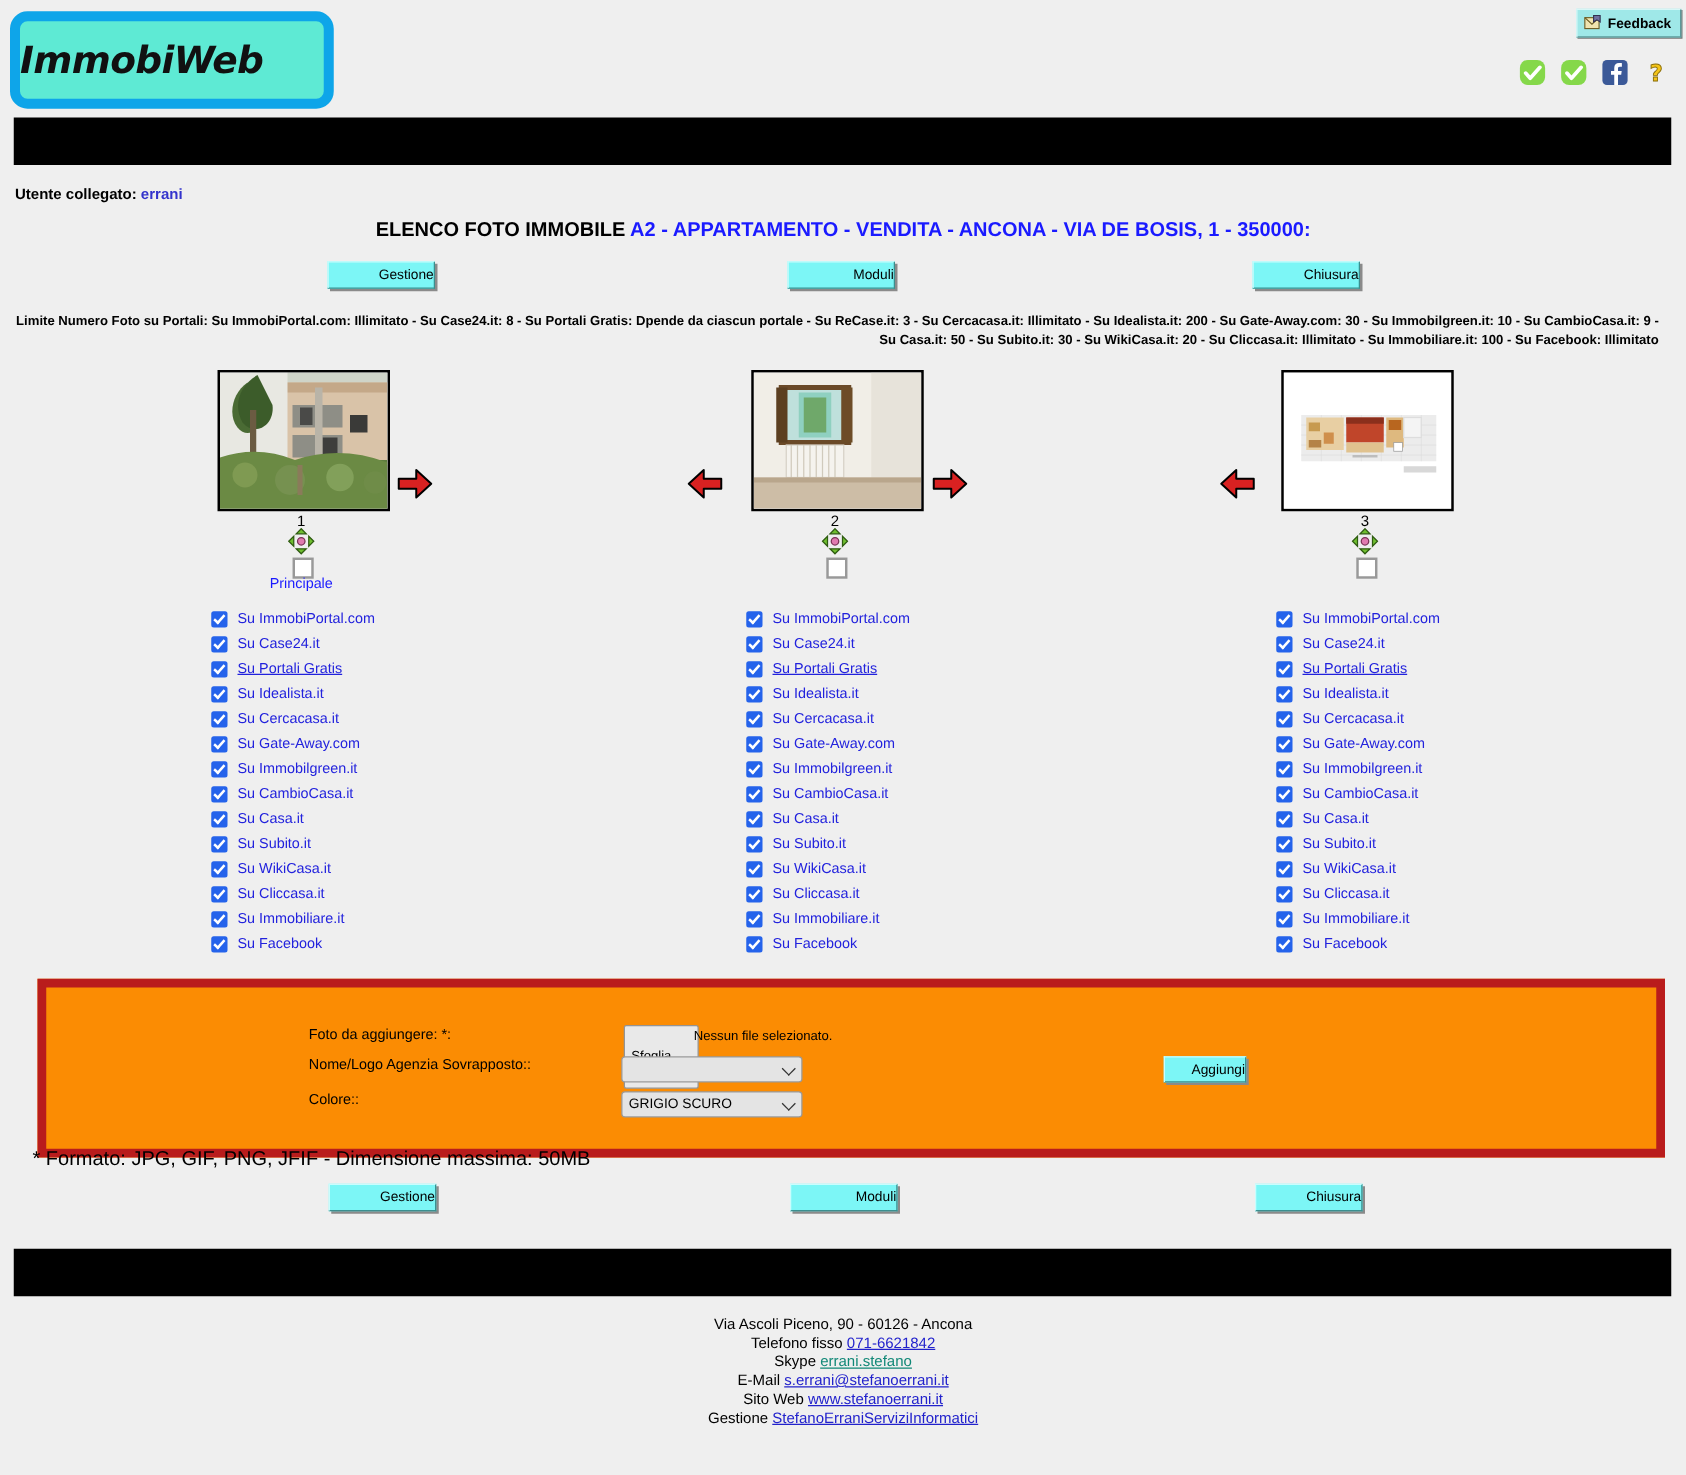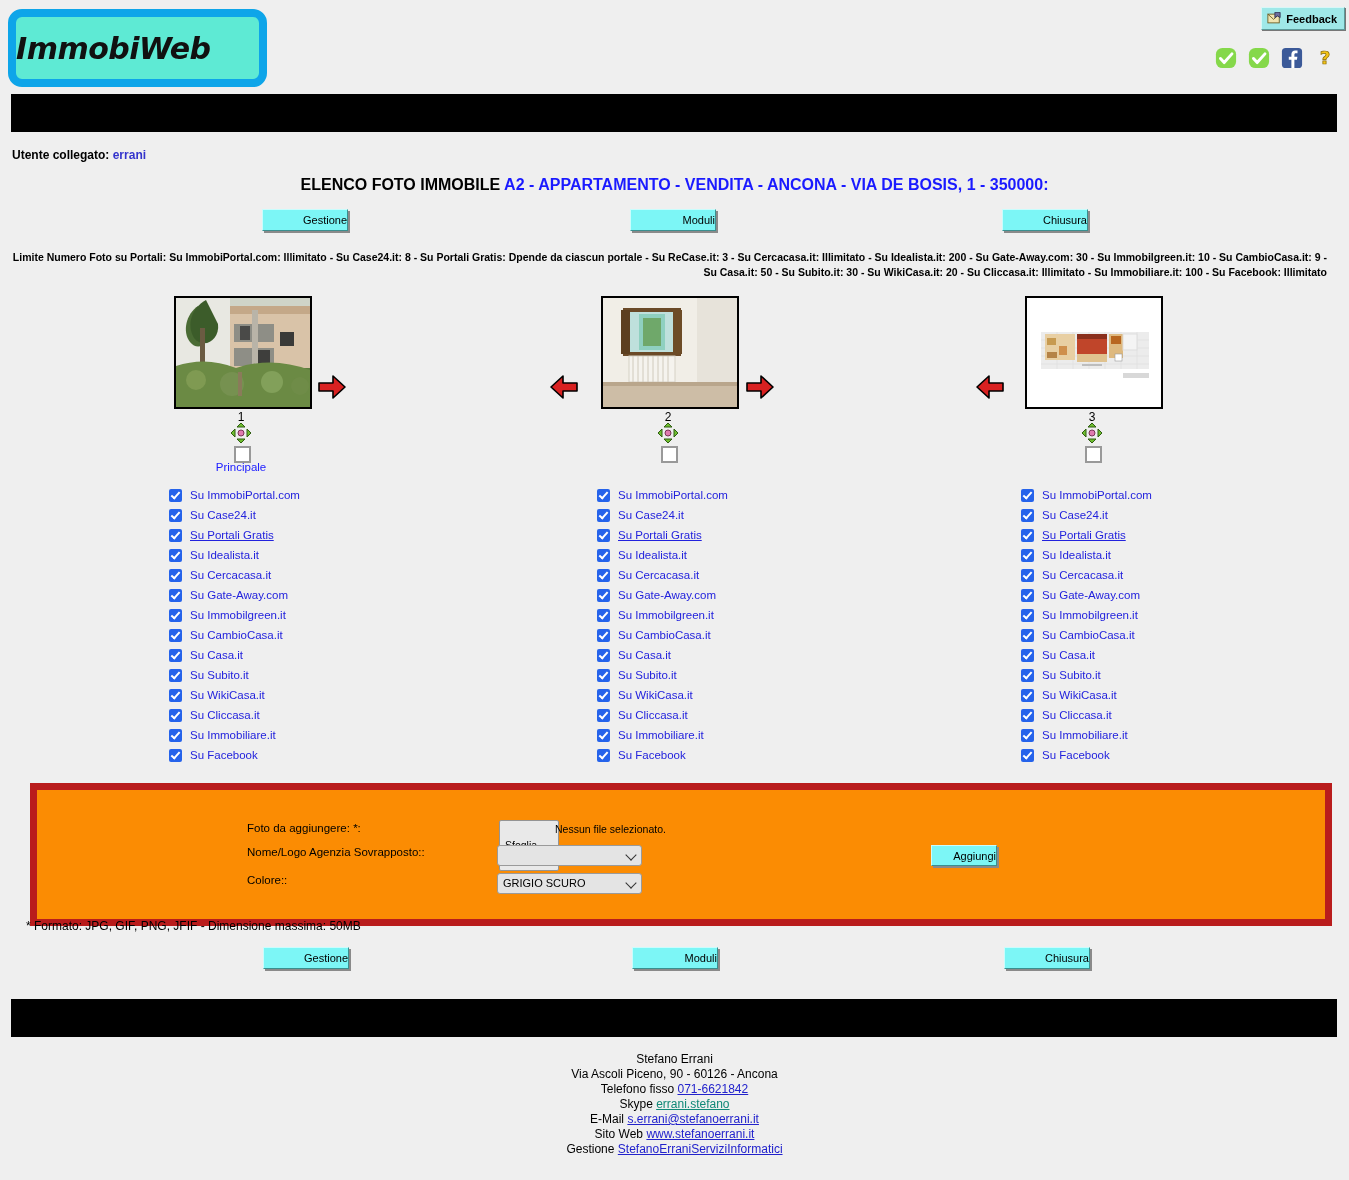--- a/index.html
+++ b/index.html
@@ -278,21 +278,21 @@
   }
   .add-btn {
     position: absolute;
     left: 894px; top: 55px;
     width: 66px; height: 21px;
     line-height: 20px;
   }
 
   .format-note {
     position: absolute; left: 26px; top: 919px;
-    font-size: 12px; color: #000;
+    font-size: 16px; color: #000;
   }
 
   
   .footer {
     position: absolute;
     left: 0; right: 0; top: 1052px;
     text-align: center;
     font-size: 12px;
     line-height: 15px;
     color: #000;
@@ -694,21 +694,20 @@
 
 <div class="nav-row" id="nav-bottom">
   <button class="btn b1">Gestione</button>
   <button class="btn b2">Moduli</button>
   <button class="btn b3">Chiusura</button>
 </div>
 
 <div class="black-bar" id="bar-bottom"></div>
 
 <div class="footer">
-  <div>Stefano Errani</div>
   <div>Via Ascoli Piceno, 90 - 60126 - Ancona</div>
   <div>
     <span>Telefono fisso </span><a href="#">071-6621842</a>
   </div>
   <div>
     <span>Skype </span><a href="#" class="skype">errani.stefano</a>
   </div>
   <div>
     <span>E-Mail </span><a href="#">s.errani@stefanoerrani.it</a>
   </div>

